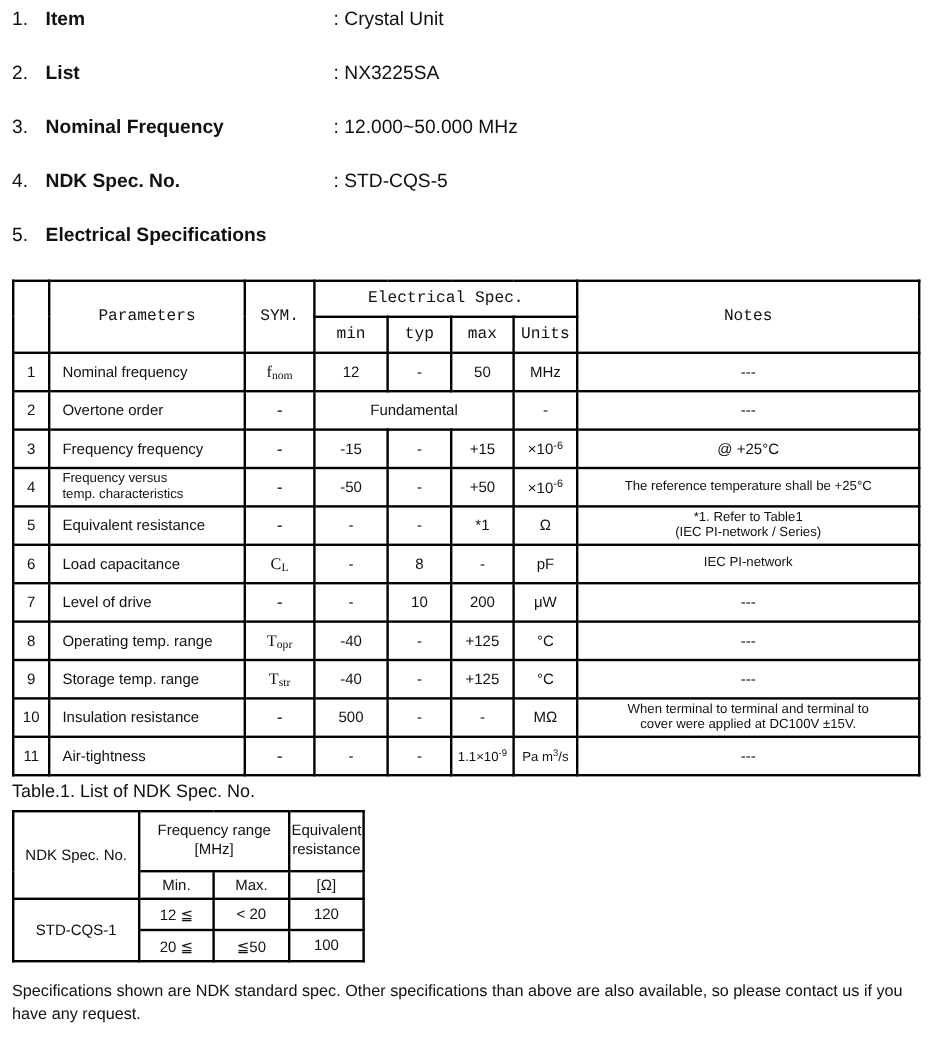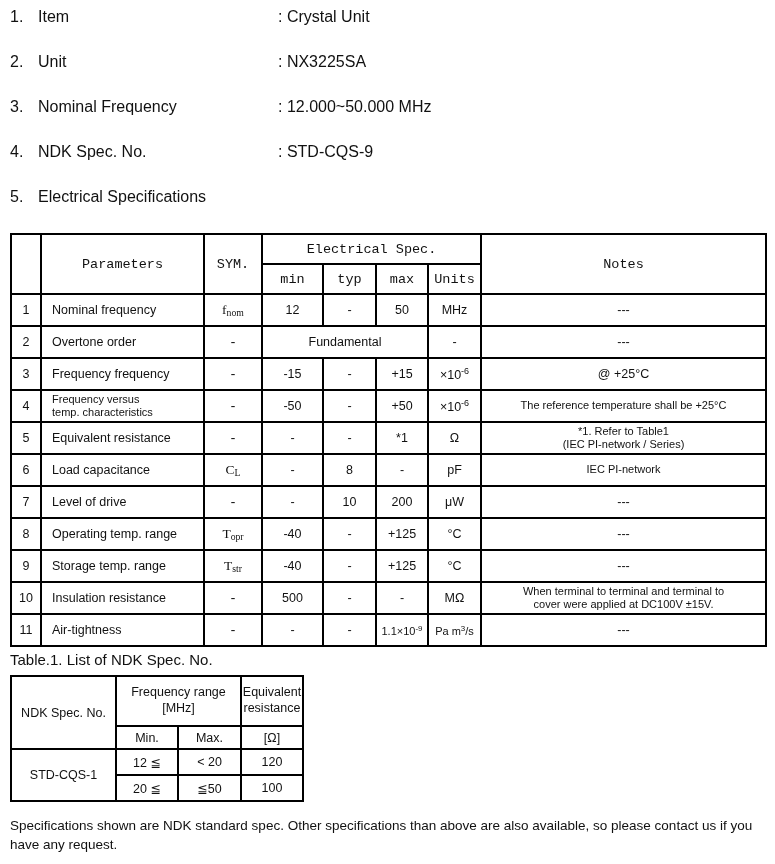--- a/index.html
+++ b/index.html
@@ -7,21 +7,21 @@
   body {
     width:775px; height:864px; overflow:hidden;
     color:#111;
     font-family:"Liberation Sans","DejaVu Sans",sans-serif;
   }
   .page { padding:8px 0 0 10px; }
 
   
   .li { display:flex; height:20px; margin-bottom:25px; font-size:16px; }
   .li .num { width:28px; }
-  .li .lbl { width:240px; }
+  .li .lbl { width:240px;font-weight:bold; }
 
   
   table { border-collapse:collapse; table-layout:fixed; }
   td { border:2px solid #000; text-align:center; vertical-align:middle; font-size:12.5px; padding:0; overflow:hidden; }
   .spec-table { width:755px; margin-top:20px; }
   .spec-table tr.h1 td, .spec-table tr.h2 td { font-size:13.5px; height:30px;font-family:Liberation Mono, monospace; }
   .spec-table tr.drow { height:32px; }
   .c-param { text-align:left; padding-left:10px; }
   .c-sym { font-size:13.5px;font-family:Liberation Serif, serif; }
   .bd { font-weight:bold; }
@@ -47,32 +47,32 @@
 <div class="page">
 
   <div>
     <div class="li">
       <span class="num">1.</span>
       <span class="lbl">Item</span>
       <span class="val">: Crystal Unit</span>
     </div>
     <div class="li">
       <span class="num">2.</span>
-      <span class="lbl">Unit</span>
+      <span class="lbl">List</span>
       <span class="val">: NX3225SA</span>
     </div>
     <div class="li">
       <span class="num">3.</span>
       <span class="lbl">Nominal Frequency</span>
       <span class="val">: 12.000~50.000 MHz</span>
     </div>
     <div class="li">
       <span class="num">4.</span>
       <span class="lbl">NDK Spec. No.</span>
-      <span class="val">: STD-CQS-9</span>
+      <span class="val">: STD-CQS-5</span>
     </div>
     <div class="li">
       <span class="num">5.</span>
       <span class="lbl">Electrical Specifications</span>
     </div>
   </div>
 
   <table class="spec-table">
     <colgroup>
       <col style="width:30px">

